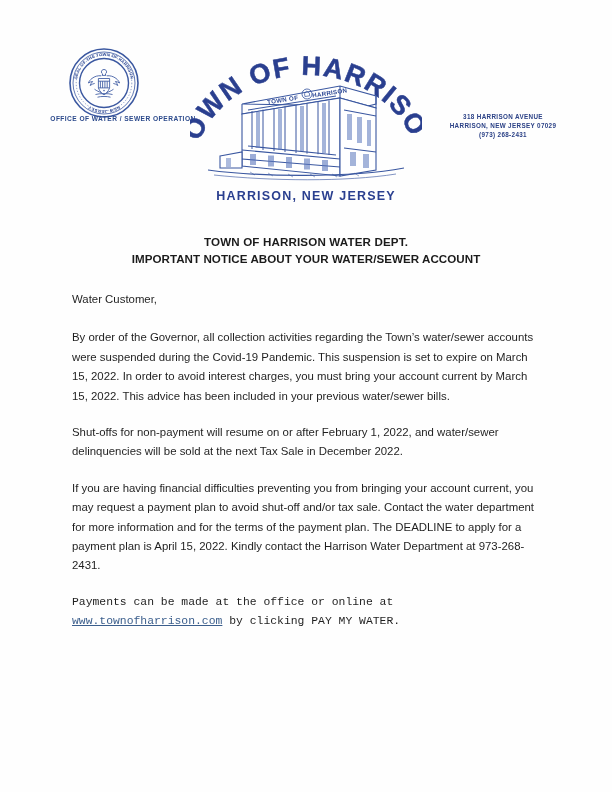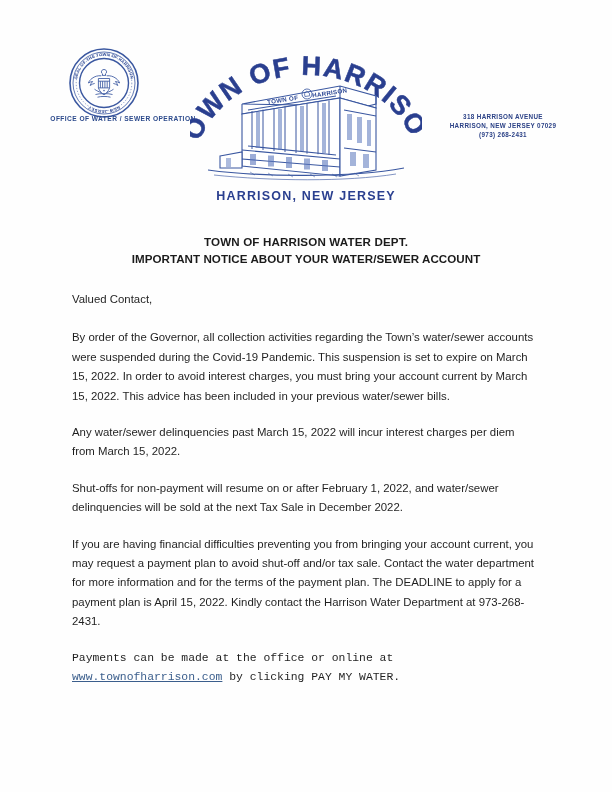--- a/index.html
+++ b/index.html
@@ -254,23 +254,22 @@
       <div>(973) 268-2431</div>
     </div>
   </div>
 
   <div class="doc-heading">
     <div class="l1">TOWN OF HARRISON WATER DEPT.</div>
     <div class="l2">IMPORTANT NOTICE ABOUT YOUR WATER/SEWER ACCOUNT</div>
   </div>
 
   <div class="body-copy">
-    <p class="salutation">Valued Contact,</p>
+    <p class="salutation">Water Customer,</p>
     <p>By order of the Governor, all collection activities regarding the Town’s water/sewer accounts were suspended during the Covid-19 Pandemic.  This suspension is set to expire on March 15, 2022.  In order to avoid interest charges, you must bring your account current by March 15, 2022.  This advice has been included in your previous water/sewer bills.</p>
-    <p>Any water/sewer delinquencies past March 15, 2022 will incur interest charges per diem from March 15, 2022.</p>
     <p>Shut-offs for non-payment will resume on or after February 1, 2022, and water/sewer delinquencies will be sold at the next Tax Sale in December 2022.</p>
     <p>If you are having financial difficulties preventing you from bringing your account current, you may request a payment plan to avoid shut-off and/or tax sale. Contact the water department for more information and for the terms of the payment plan. The DEADLINE to apply for a payment plan is April 15, 2022. Kindly contact the Harrison Water Department at 973-268-2431.</p>
     <p>
       <span>Payments can be made at the office or online at </span><a class="weblink" href="#">www.townofharrison.com</a><span> by clicking PAY MY WATER.</span>
     </p>
   </div>
 
 </div>
 
 </body></html>

